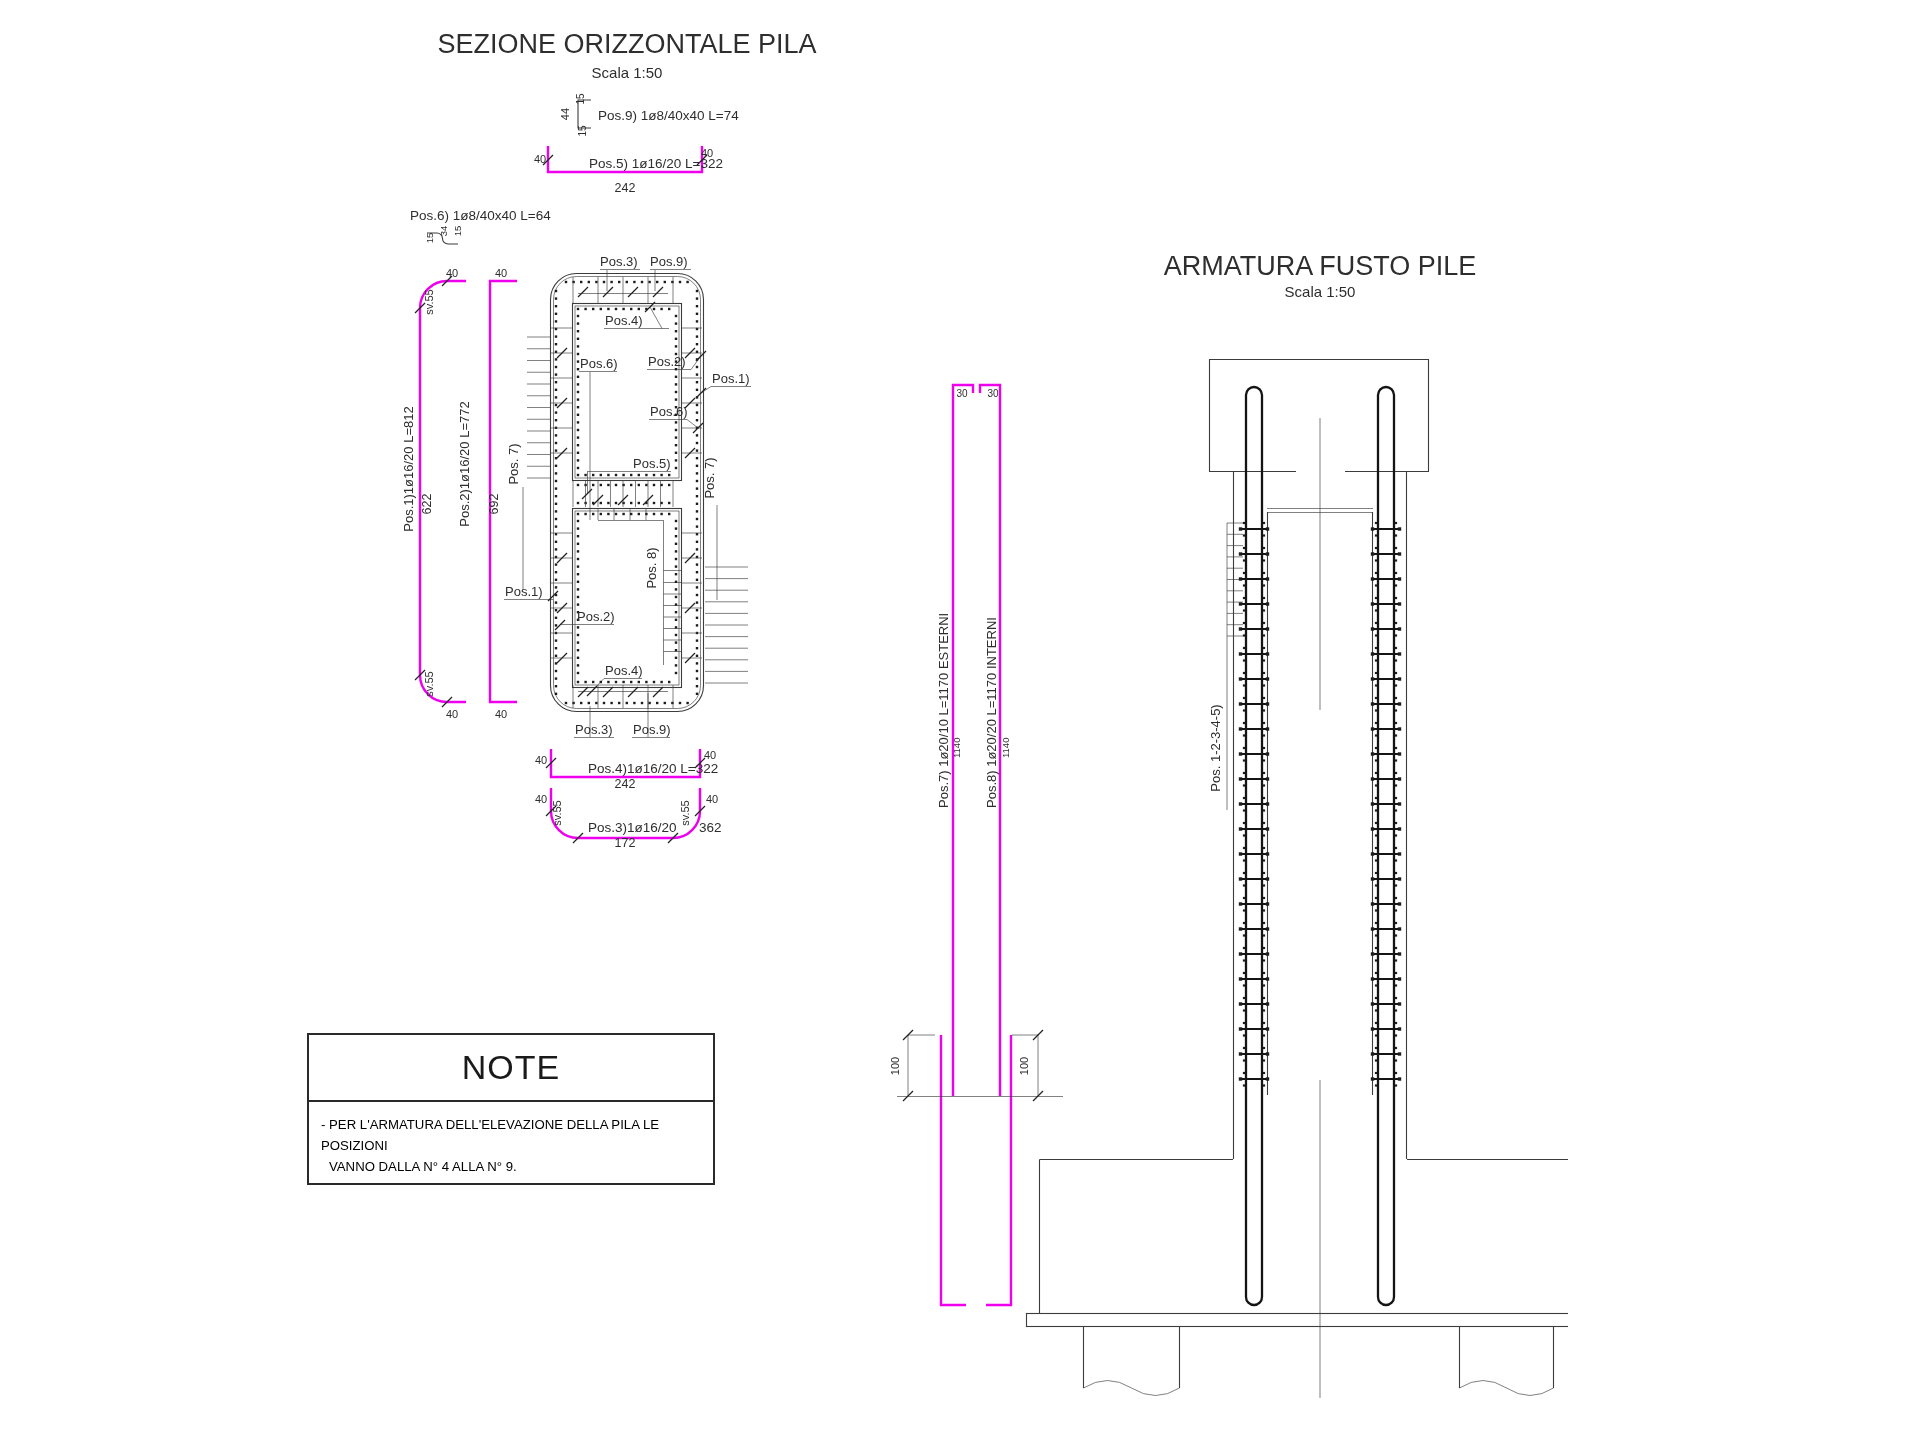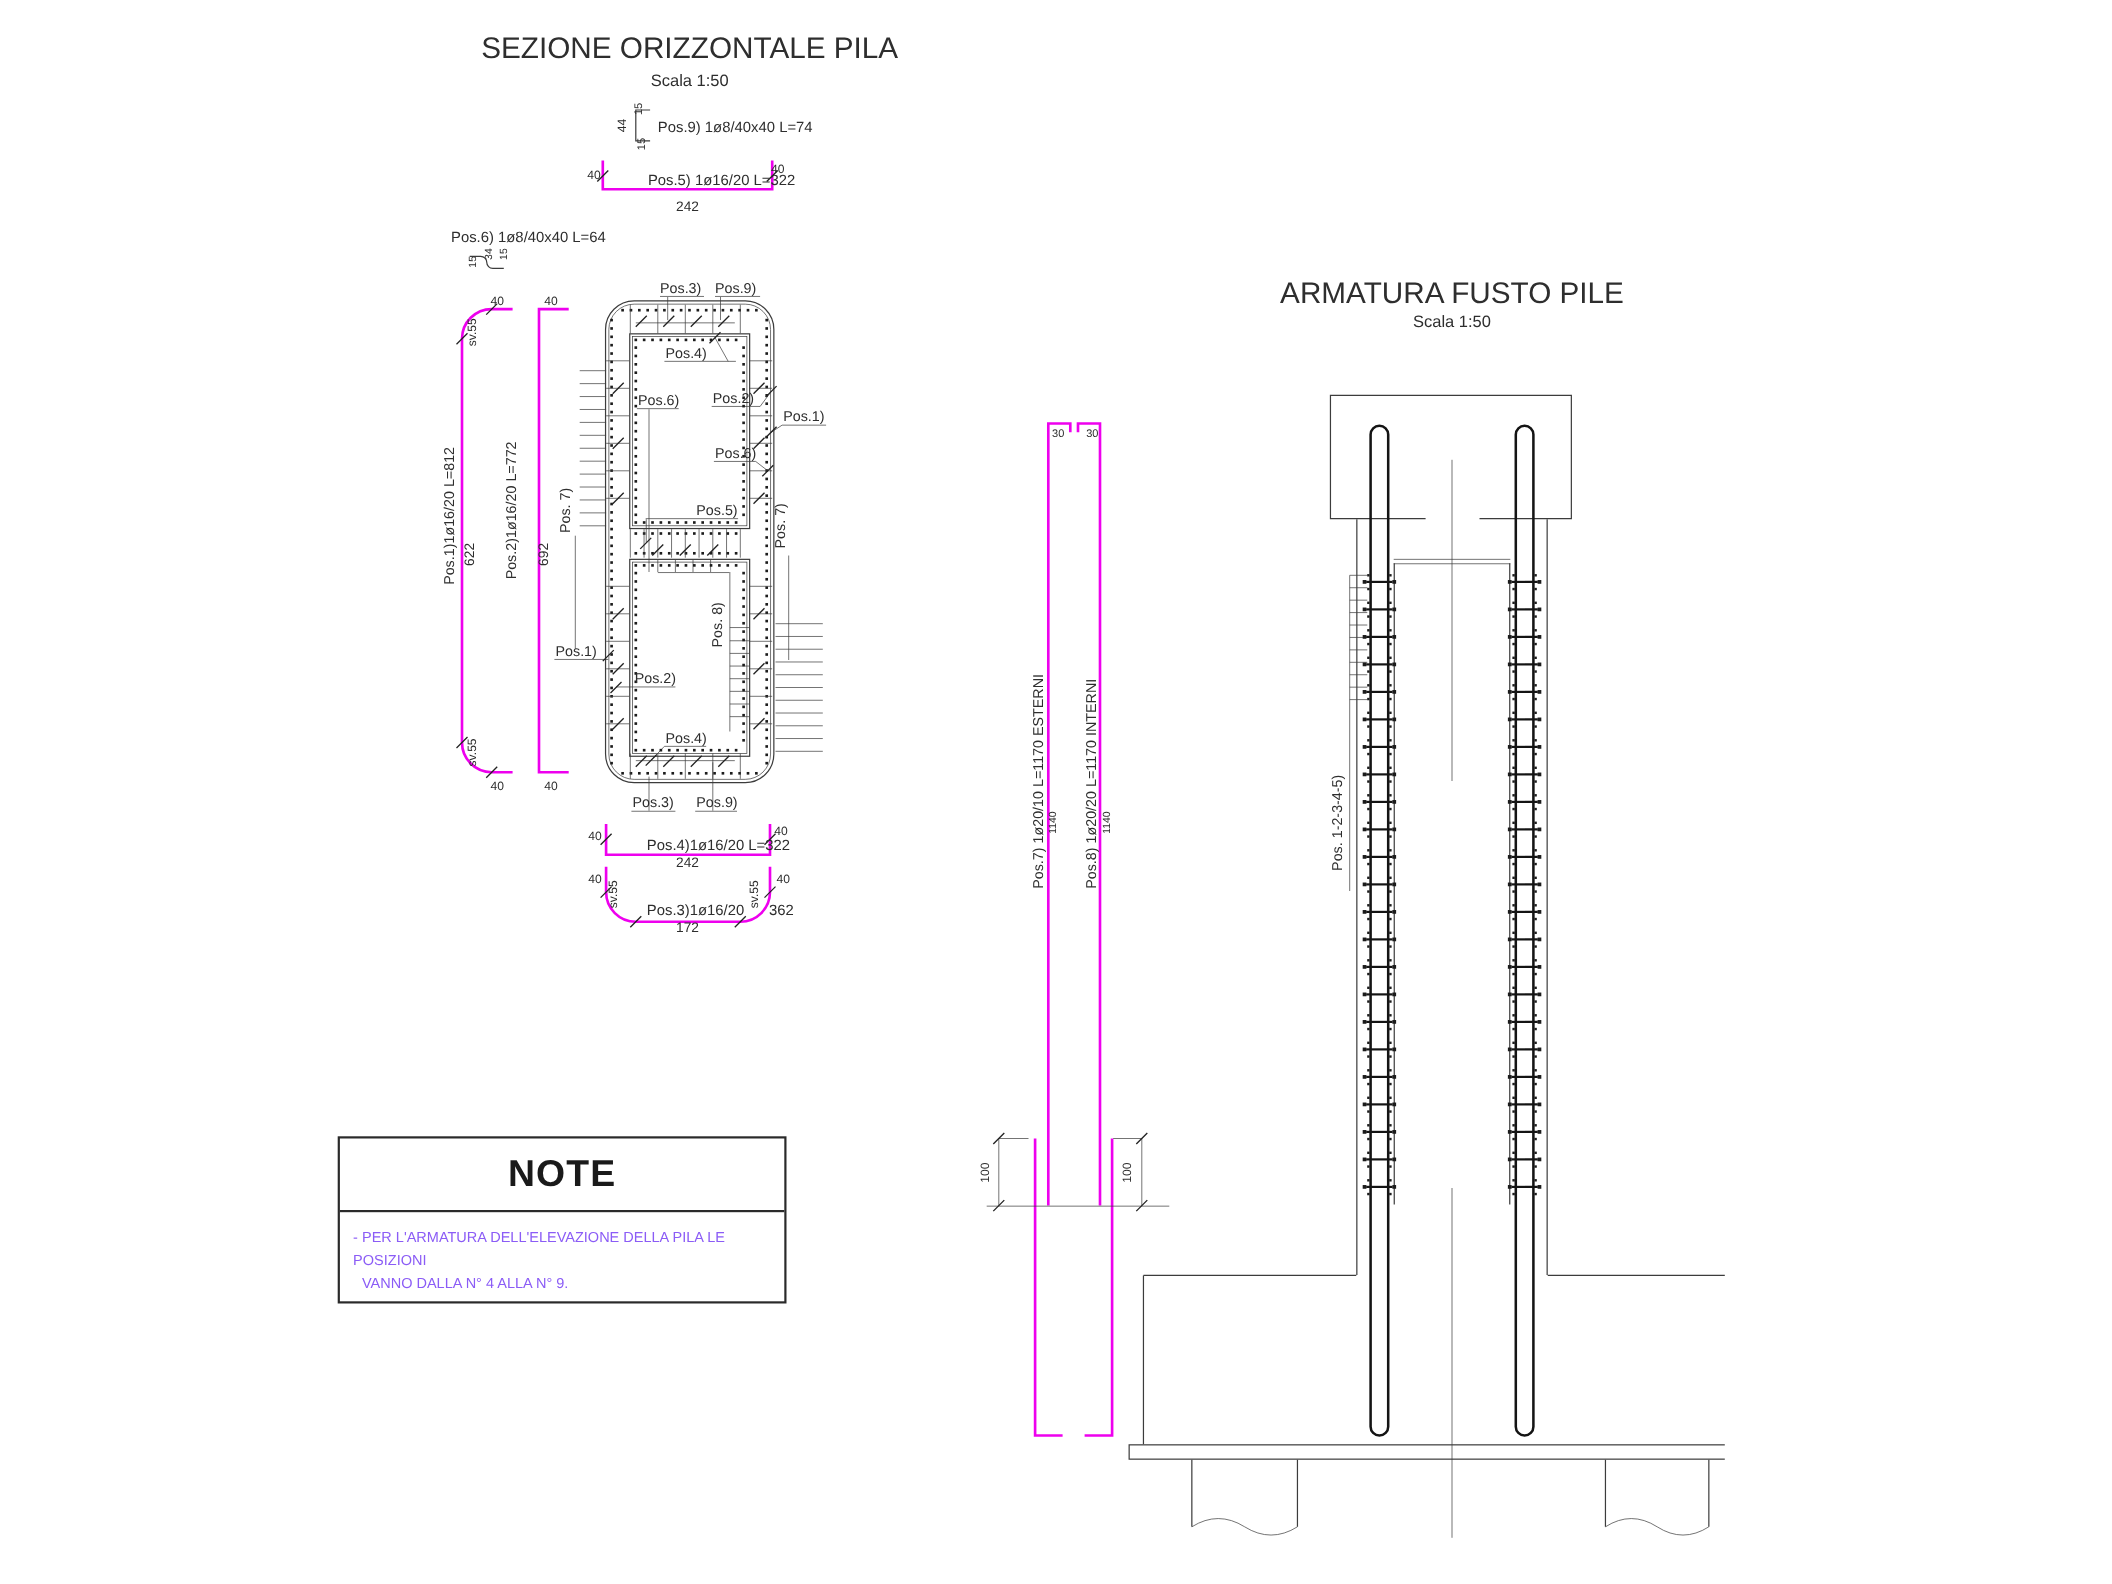--- a/index.html
+++ b/index.html
@@ -12,22 +12,22 @@
   .ln{stroke:var(--line);stroke-width:1.1;fill:none;}
   .lt{stroke:var(--line);stroke-width:.65;fill:none;}
   .lm{stroke:var(--magenta);stroke-width:2.4;fill:none;}
   .lr{stroke:var(--rebar);stroke-width:2.3;fill:none;}
   .rung{stroke:var(--rebar);stroke-width:2;fill:none;}
   .tick{stroke:#222;stroke-width:1.2;fill:none;}
   .dot{fill:#1c1c1c;}
   .note-box{position:absolute;left:307px;top:1033px;width:408px;height:152px;
             border:2px solid #2a2a2a;background:#fff;box-sizing:border-box;}
   .note-title{height:65px;border-bottom:2px solid #2a2a2a;display:flex;align-items:center;
-              justify-content:center;font-size:34px;letter-spacing:1px;color:#1a1a1a;font-weight:bold;}
-  .note-body{padding:12px 10px 0 12px;font-size:13.2px;color:#8b5cf6;line-height:21px;}
+              justify-content:center;font-size:34px;letter-spacing:1px;color:#1a1a1a;}
+  .note-body{padding:12px 10px 0 12px;font-size:13.2px;color:#000000;line-height:21px;}
   .note-line2{padding-left:8px;}
 </style>
 </head>
 <body>
 
 <div class="canvas">
 
   <svg id="dwg" width="1920" height="1440" viewBox="0 0 1920 1440">
 
     <g>

